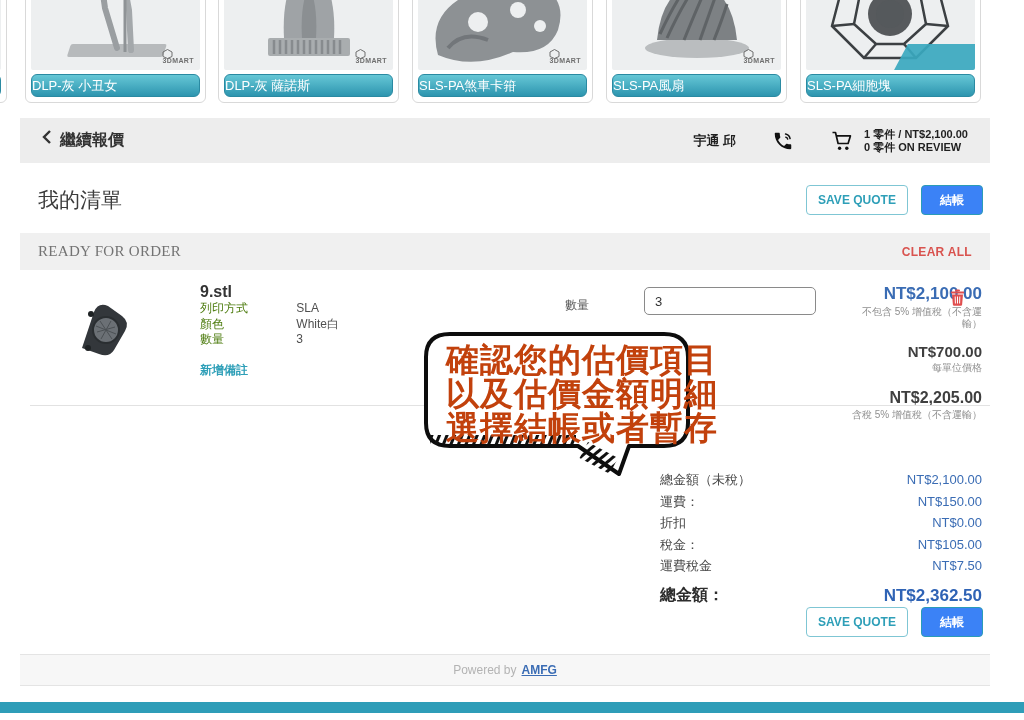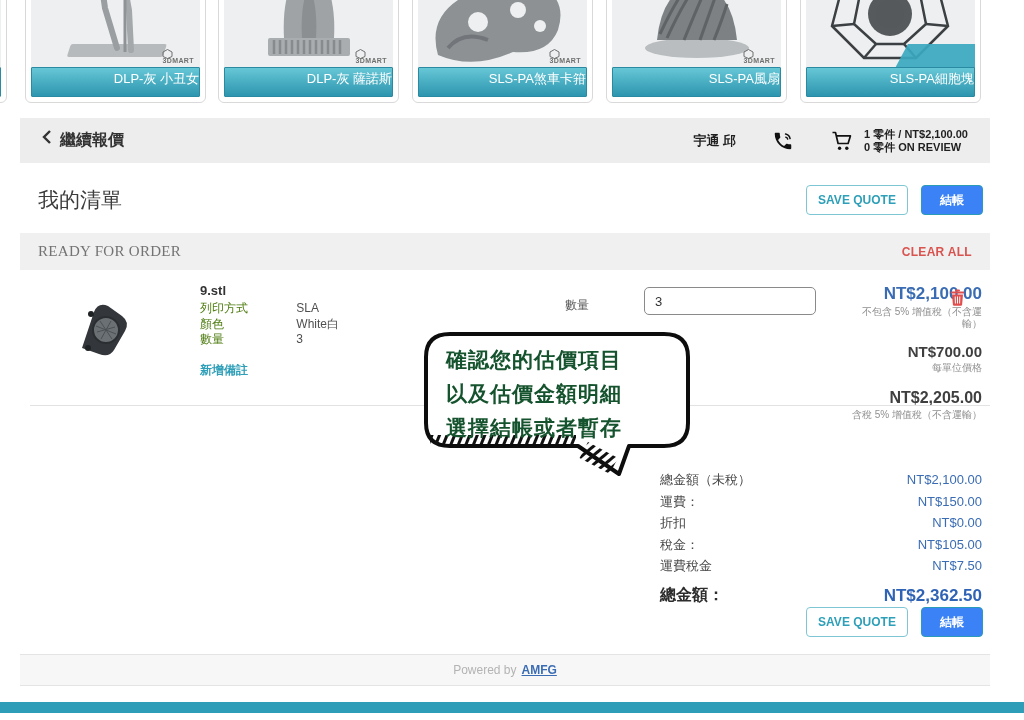--- a/index.html
+++ b/index.html
@@ -10,23 +10,23 @@
   }
   
   .carousel{position:absolute;left:0;top:0;width:1024px;height:112px;overflow:hidden;background:#fff;}
   .card{position:absolute;top:-45px;width:181px;height:148px;background:#fff;border:1px solid #d9d9d9;
         border-radius:6px;box-sizing:border-box;cursor:pointer;}
   .photo{position:absolute;left:5px;right:5px;top:4px;height:110px;background:#edeff0;border-radius:2px;overflow:hidden;}
   .photo svg{position:absolute;left:0;top:0;}
   .wm{position:absolute;right:6px;bottom:3px;text-align:center;color:#6f6f6f;}
   .wm .hex{display:block;margin:0 auto 0;}
   .wm .wm-t{font-size:7px;font-weight:bold;letter-spacing:.4px;}
-  .banner{position:absolute;left:5px;right:5px;bottom:5px;height:30px;border-radius:1px;
+  .banner{position:absolute;left:5px;right:5px;bottom:5px;height:23px;border-radius:6px;
           background:linear-gradient(#66c7d6,#2d95af);border:1px solid #2a8aa2;box-sizing:border-box;
-          color:#fff;font-size:13px;line-height:21px;text-align:right;white-space:nowrap;overflow:hidden;}
+          color:#fff;font-size:13px;line-height:21px;text-align:left;white-space:nowrap;overflow:hidden;}
   .ribbon{position:absolute;right:0;bottom:0;width:86px;height:26px;background:#3aa8bf;
           transform:skewX(-28deg) translateX(12px);opacity:.92;}
   
   .header-bar{position:absolute;left:20px;top:118px;width:970px;height:45px;background:#ededed;
               box-sizing:border-box;display:flex;align-items:center;padding:0 22px;}
   .back{display:flex;gap:9px;font-weight:bold;font-size:16px;color:#333;cursor:pointer;}
   .header-right{margin-left:auto;display:flex;align-items:center;gap:36px;}
   .user{font-weight:bold;font-size:13px;color:#1f1f1f;cursor:pointer;}
   .cart-group{display:flex;align-items:center;gap:10px;cursor:pointer;}
   .cart-text{font-size:11px;font-weight:bold;color:#1f1f1f;line-height:13px;white-space:nowrap;}
@@ -38,42 +38,42 @@
   .btn-solid{background:#3b82f6;border:1px solid #2b9cb7;color:#fff;width:62px;}
   .actions-top{position:absolute;left:806px;top:185px;display:flex;gap:13px;}
   .actions-bottom{position:absolute;left:806px;top:607px;display:flex;gap:13px;}
   
   .ready-bar{position:absolute;left:20px;top:233px;width:970px;height:37px;background:#f0f0f0;
              box-sizing:border-box;display:flex;align-items:center;padding:0 18px;}
   .ready-title{font-size:15px;color:#737373;letter-spacing:.3px;font-family:Liberation Serif, serif;}
   .clear-all{margin-left:auto;font-size:12px;font-weight:bold;color:#d9534f;cursor:pointer;letter-spacing:.3px;}
   
   .item-thumb{position:absolute;left:64px;top:296px;width:76px;height:66px;}
-  .item-name{position:absolute;left:200px;top:283px;font-size:13px;font-weight:bold;color:#333;}
+  .item-name{position:absolute;left:200px;top:283px;font-size:16px;font-weight:bold;color:#333;}
   .specs{position:absolute;left:200px;top:301px;font-size:12px;color:#555;}
   .spec-row{height:15.5px;line-height:15.5px;white-space:nowrap;}
   .spec-label{display:inline-block;width:93px;color:#4d7c0f;}
   .spec-value{color:#4f4f4f;}
   .add-note{position:absolute;left:200px;top:362px;font-size:12px;font-weight:bold;color:#2e9fb8;cursor:pointer;}
   .qty-label{position:absolute;left:565px;top:297px;font-size:12px;color:#555;}
   .qty-input{position:absolute;left:644px;top:287px;width:172px;height:28px;box-sizing:border-box;
              border:1px solid #8a8a8a;border-radius:5px;padding:0 10px;font-size:13px;color:#333;
              font-family:inherit;outline:none;background:#fff;}
   .price-col{position:absolute;right:42px;top:284px;width:168px;text-align:right;}
   .p-main{font-size:17px;font-weight:bold;color:#3a6cb4;}
   .p-note{font-size:10px;color:#8f8f8f;line-height:12px;margin-top:2px;margin-left:30px;}
   .p-unit{font-size:15px;font-weight:bold;color:#3f3f3f;margin-top:13px;}
   .p-incl{font-size:16px;font-weight:bold;color:#3f3f3f;margin-top:15px;}
   .trash{position:absolute;left:950px;top:289px;width:15px;height:17px;cursor:pointer;}
   .divider{position:absolute;left:30px;top:405px;width:960px;height:1px;background:#e2e2e2;}
   
   .bubble{position:absolute;left:420px;top:330px;width:276px;height:150px;}
   .bubble svg{position:absolute;left:0;top:0;}
-  .bubble-text{position:absolute;left:26px;top:13px;font-size:21px;line-height:34px;font-weight:bold;
-               color:#14532d;letter-spacing:1px;white-space:nowrap;}
+  .bubble-text{position:absolute;left:26px;top:13px;font-size:33px;line-height:34px;font-weight:bold;
+               color:#c2410c;letter-spacing:1px;white-space:nowrap;}
   
   .totals{position:absolute;left:660px;top:471px;width:322px;}
   .trow{display:flex;align-items:baseline;height:21.5px;font-size:13px;}
   .tlabel{color:#4a4a4a;}
   .tvalue{margin-left:auto;color:#3a6cb4;}
   .trow.grand{height:30px;margin-top:2px;align-items:center;}
   .trow.grand .tlabel{font-size:16px;font-weight:bold;color:#2d2d2d;}
   .trow.grand .tvalue{font-size:17px;font-weight:bold;color:#2f63b5;}
   
   .footer{position:absolute;left:20px;top:654px;width:970px;height:32px;background:#f7f7f7;

